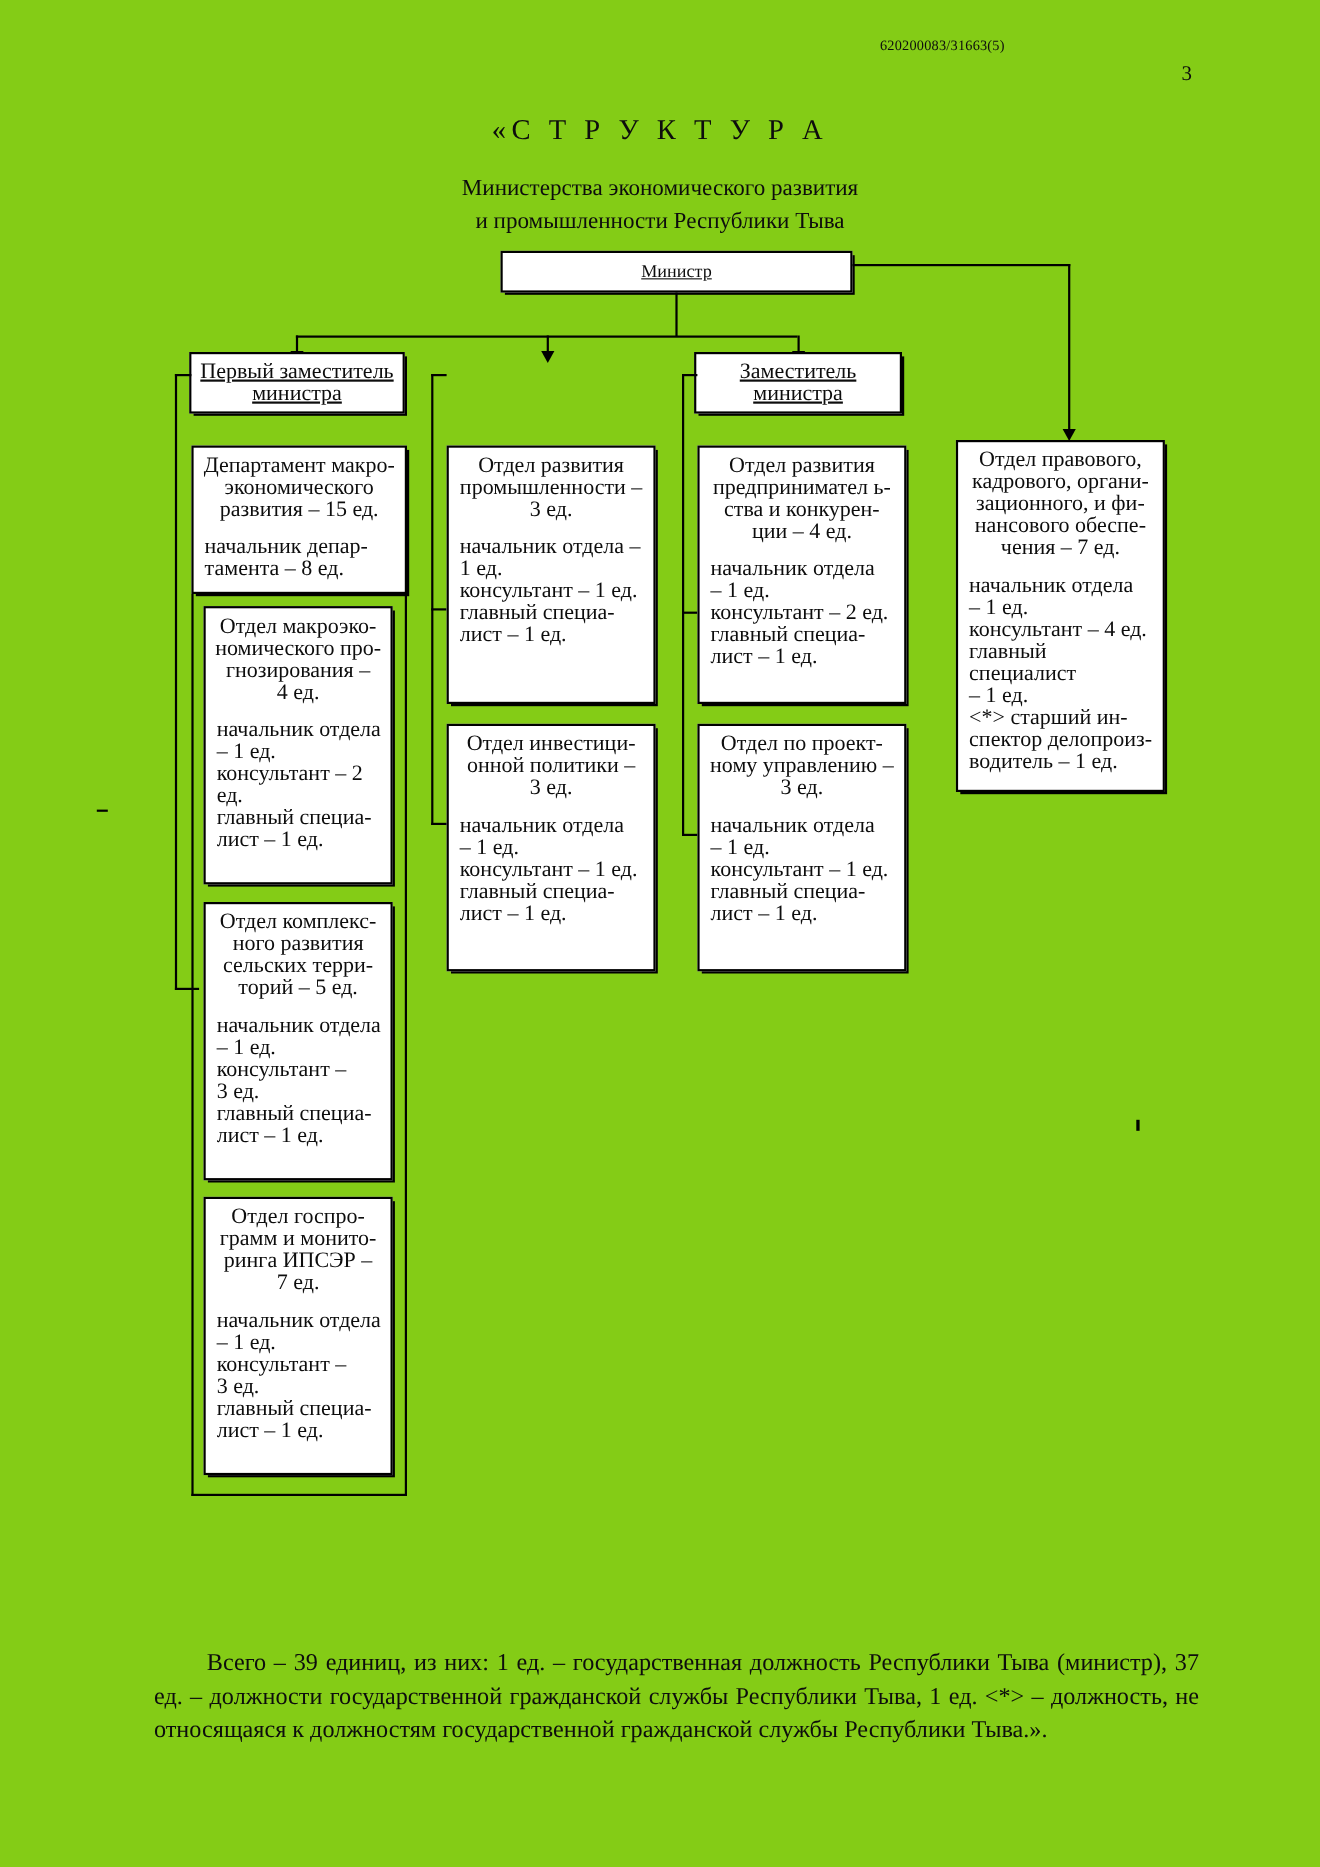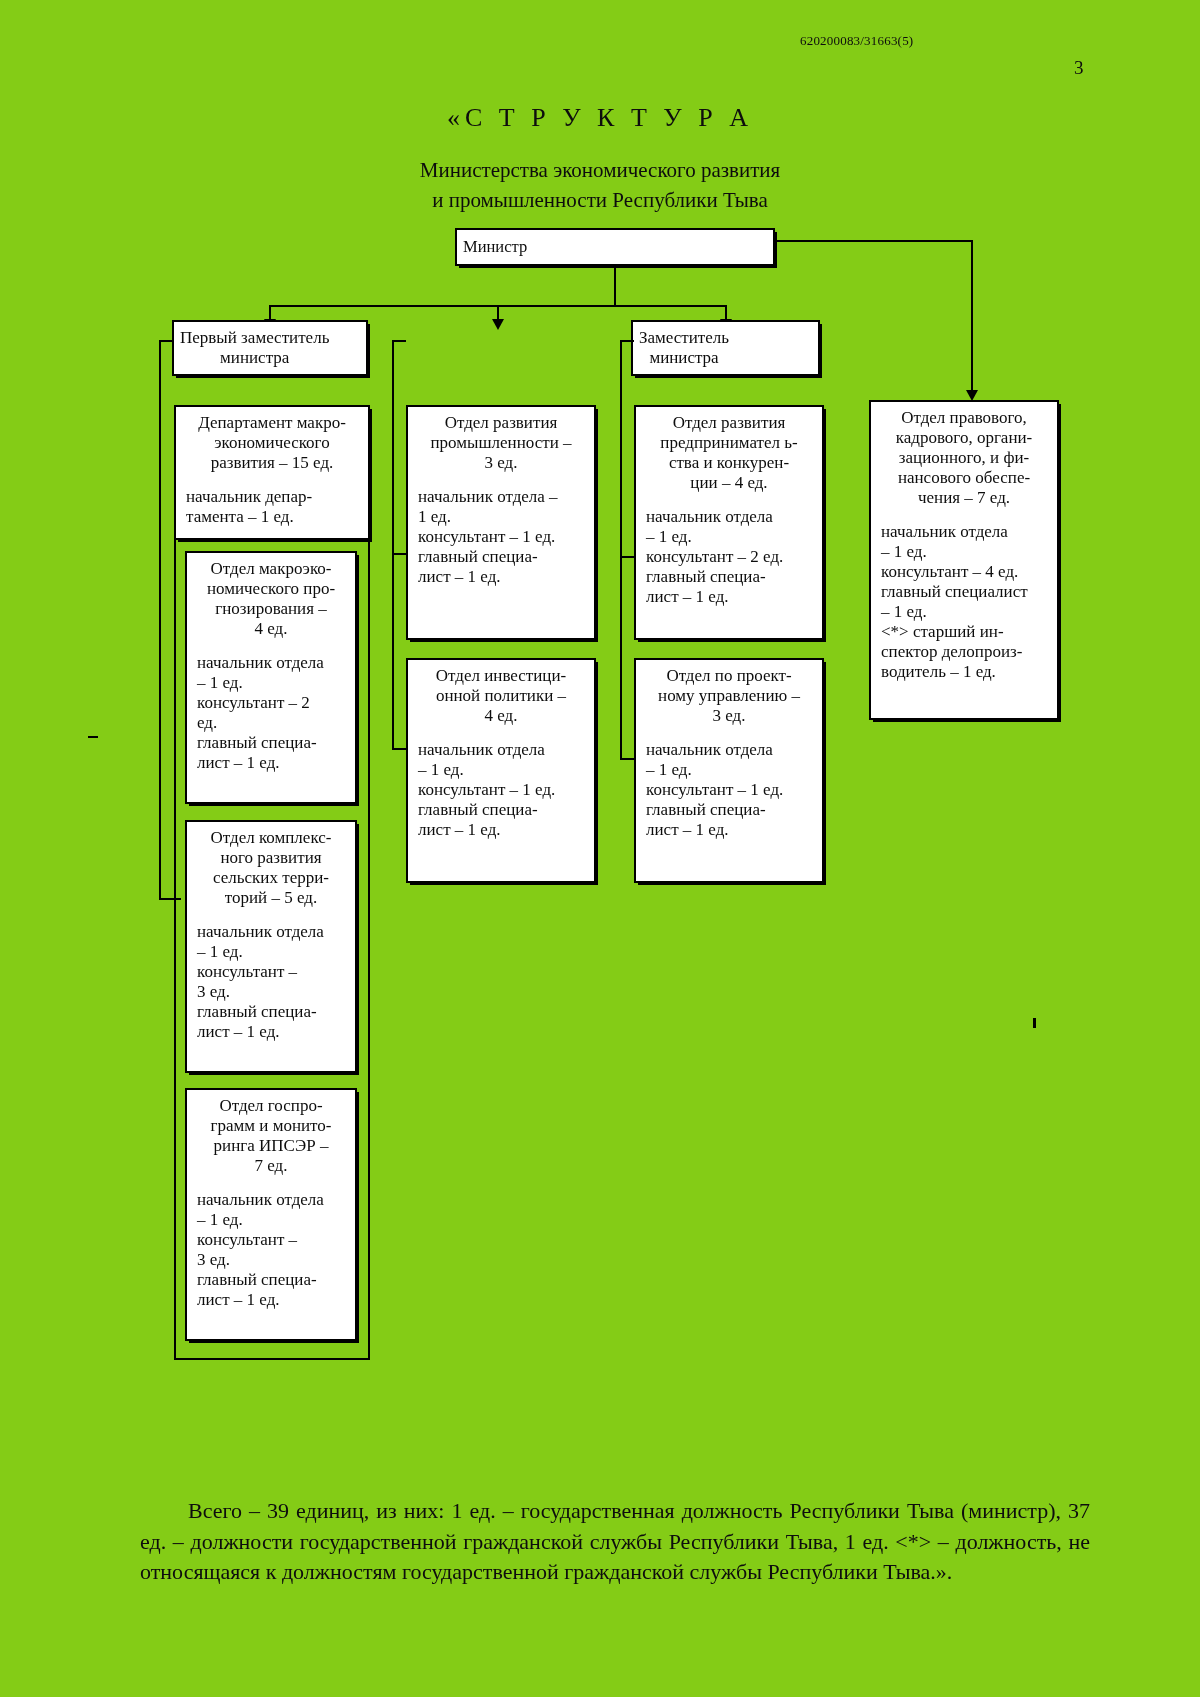--- a/index.html
+++ b/index.html
@@ -60,21 +60,21 @@
     top: 0;
     width: 1200px;
     height: 1420px;
   }
 
   .node {
     position: absolute;
     border: 2px solid #000;
     background: #fff;
     box-sizing: border-box;
-    font-size: 17px;
+    font-size: 20px;
     line-height: 20px;
   }
   .node.shadow {
     box-shadow: 3px 3px 0 -1px #000;
   }
 
   .node .hd {
     text-align: center;
     padding: 6px 8px 0 8px;
     white-space: pre-line;
@@ -82,23 +82,25 @@
   .node .bd {
     text-align: left;
     padding: 0 8px 6px 10px;
     white-space: pre-line;
   }
   .node .hd + .bd { margin-top: 14px; }
 
   .node.leader {
     display: flex;
     align-items: center;
+    justify-content: center;
     text-align: center;
     white-space: pre-line;
     padding: 4px 6px;
+    text-decoration: underline;
   }
 
   
   .ln {
     position: absolute;
     background: #000;
   }
   .ln.h { height: 2px; }
   .ln.v { width: 2px; }
 
@@ -179,21 +181,21 @@
 
     <div class="ln v" style="left:159px; top:340px; height:560px;"></div>
     <div class="ln h" style="left:159px; top:340px; width:15px;"></div>
     <div class="ln h" style="left:159px; top:898px; width:22px;"></div>
 
     <div class="node shadow" style="left:174px; top:405px; width:196px; height:135px;">
       <div class="hd">Департамент макро-
 экономического
 развития – 15 ед.</div>
       <div class="bd">начальник  депар-
-тамента – 1 ед.</div>
+тамента – 8 ед.</div>
     </div>
 
     <div class="node shadow" style="left:185px; top:551px; width:172px; height:253px;">
       <div class="hd">Отдел макроэко-
 номического про-
 гнозирования –
 4 ед.</div>
       <div class="bd">начальник отдела
 – 1 ед.
 консультант – 2
@@ -244,21 +246,21 @@
       <div class="bd">начальник отдела –
 1 ед.
 консультант – 1 ед.
 главный специа-
 лист  – 1 ед.</div>
     </div>
 
     <div class="node shadow" style="left:406px; top:658px; width:190px; height:225px;">
       <div class="hd">Отдел инвестици-
 онной политики –
-4 ед.</div>
+3 ед.</div>
       <div class="bd">начальник отдела
 – 1 ед.
 консультант – 1 ед.
 главный специа-
 лист  – 1 ед.</div>
     </div>
 
     <div class="ln v" style="left:620px; top:340px; height:420px;"></div>
     <div class="ln h" style="left:620px; top:340px; width:14px;"></div>
     <div class="ln h" style="left:620px; top:556px; width:14px;"></div>

